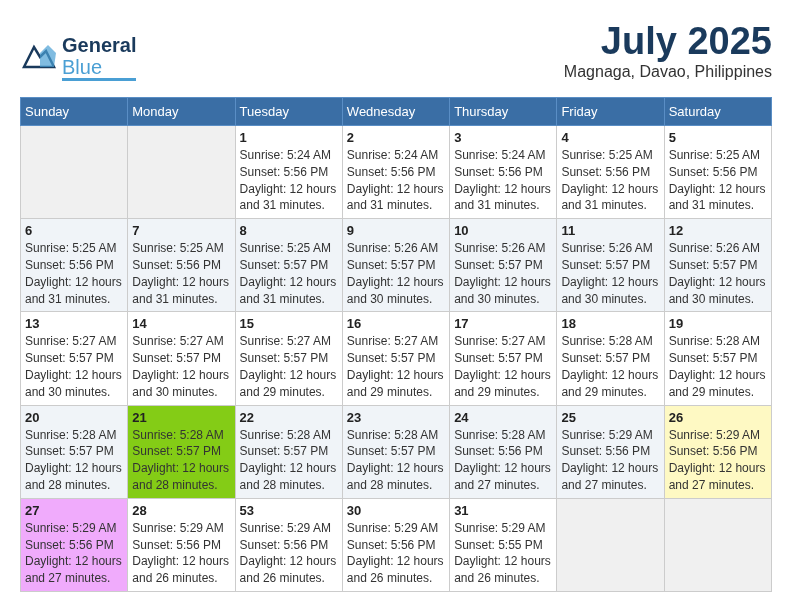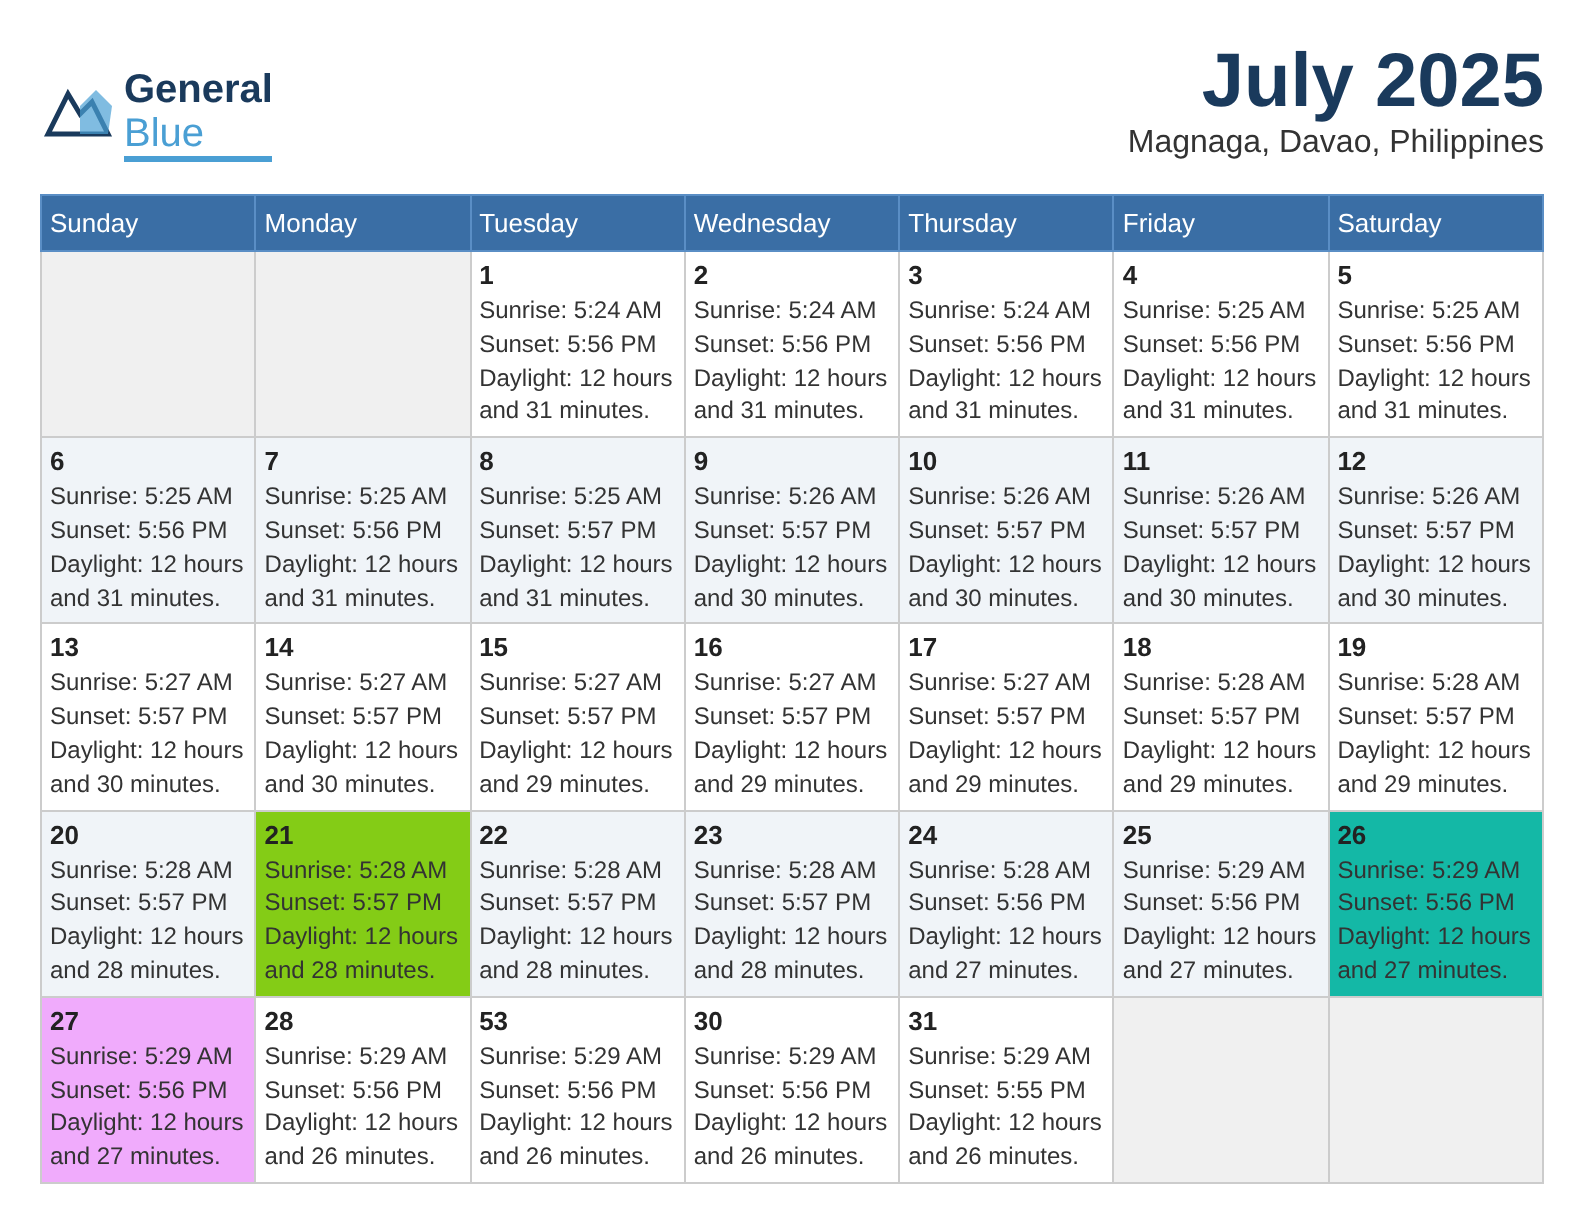--- a/index.html
+++ b/index.html
@@ -264,21 +264,21 @@
           <div class="day-info" style="white-space: pre-line;">Sunrise: 5:28 AM
 Sunset: 5:56 PM
 Daylight: 12 hours and 27 minutes.</div>
         </td>
         <td style="background: rgb(240, 244, 248);">
           <div class="day-num">25</div>
           <div class="day-info" style="white-space: pre-line;">Sunrise: 5:29 AM
 Sunset: 5:56 PM
 Daylight: 12 hours and 27 minutes.</div>
         </td>
-        <td style="background: #14b8a6;">
+        <td style="background: #fef9c3;">
           <div class="day-num">26</div>
           <div class="day-info" style="white-space: pre-line;">Sunrise: 5:29 AM
 Sunset: 5:56 PM
 Daylight: 12 hours and 27 minutes.</div>
         </td>
       </tr>
       <tr style="background: rgb(255, 255, 255);">
         <td style="background: #f0abfc;">
           <div class="day-num">27</div>
           <div class="day-info" style="white-space: pre-line;">Sunrise: 5:29 AM

